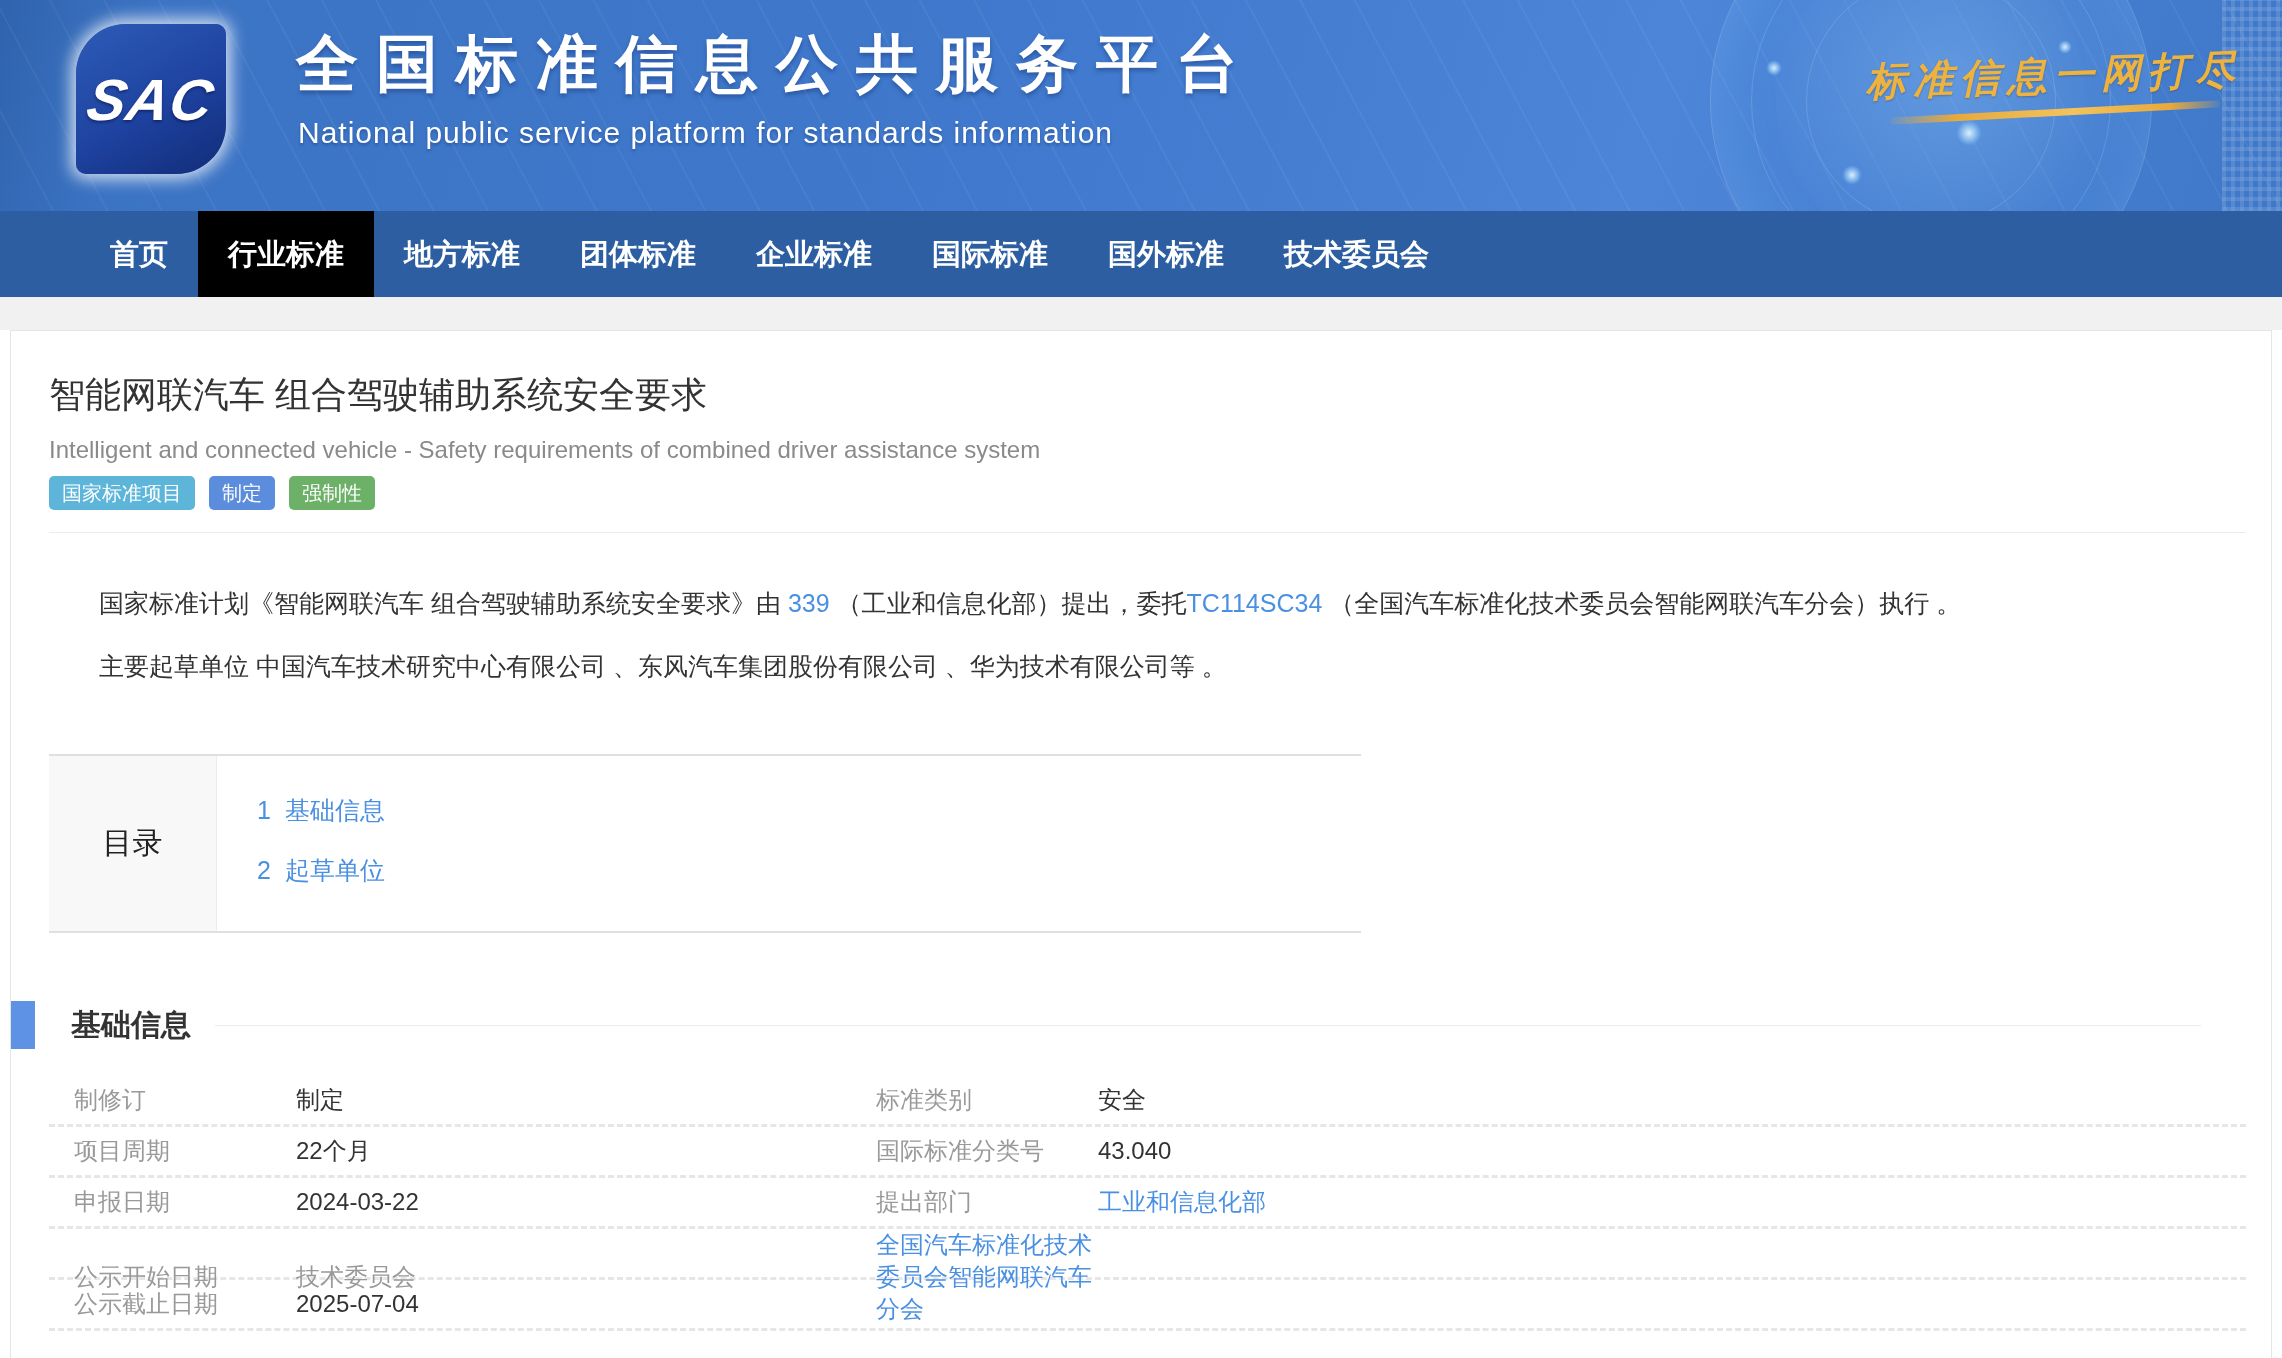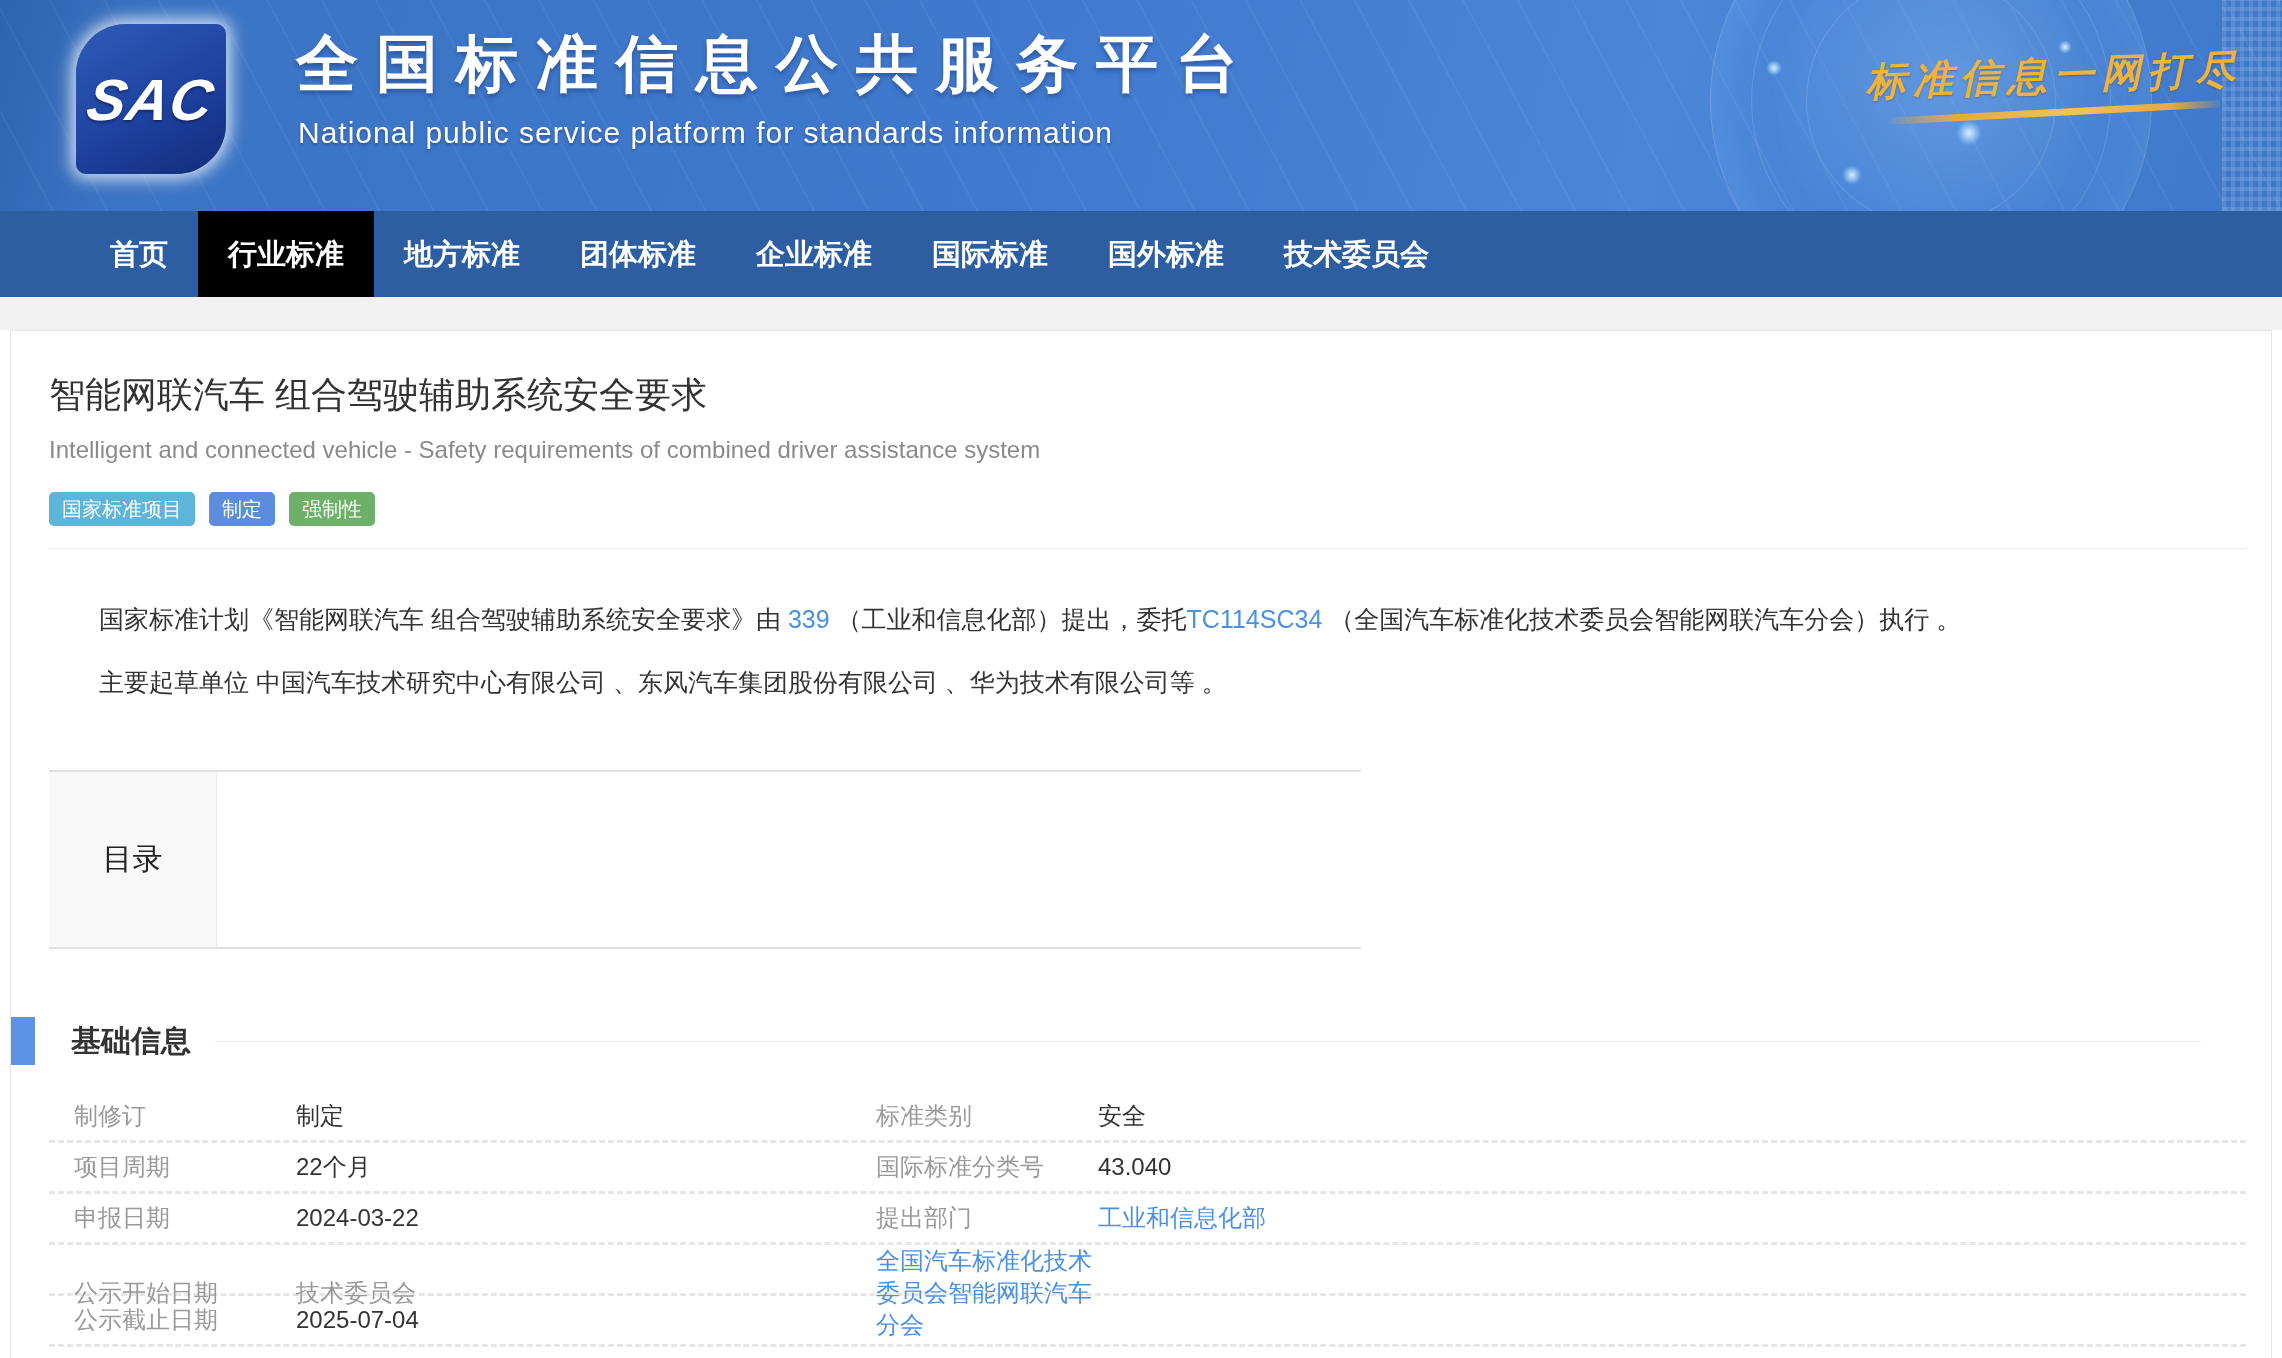--- a/index.html
+++ b/index.html
@@ -84,21 +84,21 @@
   .nav-item.active-dark{background:#3f7dd4;}
   .nav-item.active-light{background:#000000;}
   
   .strip{height:33px;background:#f1f1f1;}
   .card{
     margin:0 10px;background:#fff;border:1px solid #e5e5e5;border-bottom:none;
     height:1028px;box-sizing:border-box;padding:40px 25px 0 38px;position:relative;
   }
   .page-title{margin:0;font-size:36px;font-weight:500;color:#333;}
   .page-subtitle{margin:16px 0 0;font-size:24px;color:#8a8a8a;}
-  .badges{display:flex;gap:14px;margin-top:28px;}
+  .badges{display:flex;gap:14px;margin-top:12px;}
   .badge{
     color:#fff;font-size:20px;line-height:34px;height:34px;padding:0 13px;border-radius:5px;white-space:nowrap;
   }
   .badge-cyan{background:#5db6d9;}
   .badge-blue{background:#5b8ddc;}
   .badge-green{background:#6cb167;}
   .head-divider{height:1px;background:#ececec;margin-top:22px;}
   .paragraphs{margin-top:44px;}
   .para{margin:0 0 10px;font-size:25px;color:#333;line-height:2.1;text-indent:2em;}
   .inline-link{color:#4a90e2;cursor:pointer;}
@@ -183,20 +183,24 @@
 
   <div class="paragraphs">
     <p class="para"><span>国家标准计划《智能网联汽车 组合驾驶辅助系统安全要求》由 </span><span class="inline-link">339</span><span> （工业和信息化部）提出，委托</span><span class="inline-link">TC114SC34</span><span> （全国汽车标准化技术委员会智能网联汽车分会）执行 。</span></p>
     <p class="para">主要起草单位 中国汽车技术研究中心有限公司 、东风汽车集团股份有限公司 、华为技术有限公司等 。</p>
   </div>
 
   <div class="toc">
     <div class="toc-left">
       <span class="toc-heading">目录</span>
     </div>
+    <div class="toc-right">
+      <a class="toc-item"><span class="toc-num">1</span><span>基础信息</span></a>
+      <a class="toc-item"><span class="toc-num">2</span><span>起草单位</span></a>
+    </div>
   </div>
 
   <div class="section-head">
     <div class="section-bar"></div>
     <h3 class="section-title">基础信息</h3>
     <div class="section-line"></div>
   </div>
 
   <div class="info-table">
     <div class="info-row">

